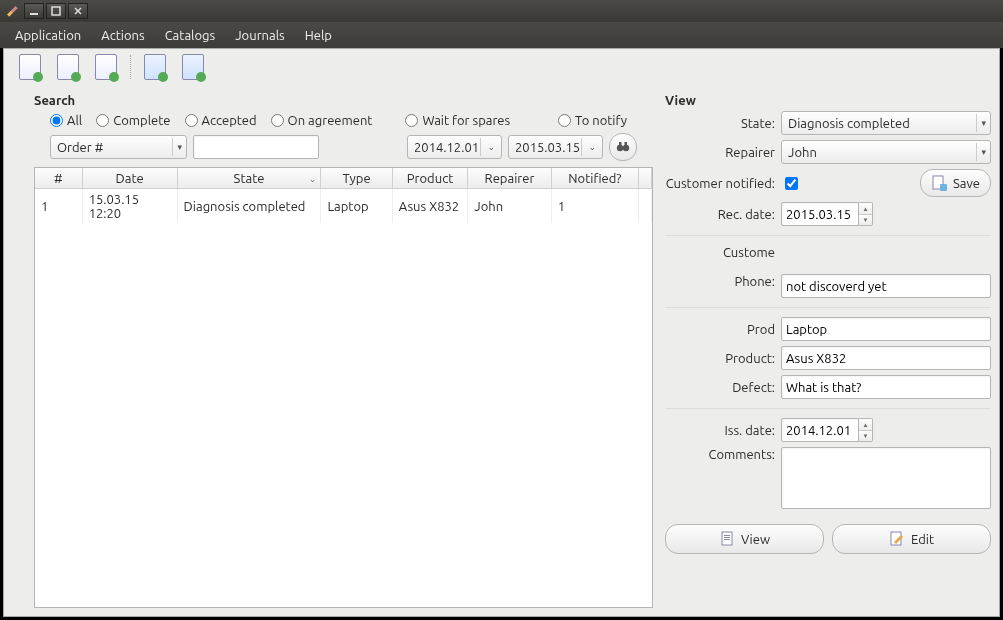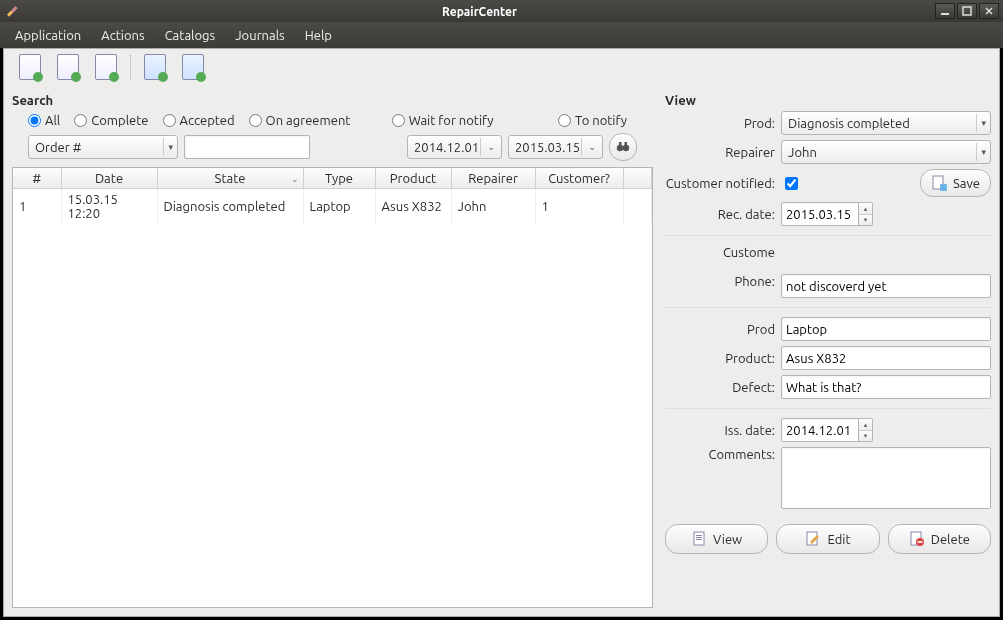--- a/index.html
+++ b/index.html
@@ -18,21 +18,21 @@
   
   .content { position:absolute; top:48px; left:3px; right:3px; bottom:3px; background:#ededeb; border:1px solid #aaa; }
   
   .toolbar { height:36px; display:flex; align-items:center; padding:4px 12px; gap:10px; }
   .toolbtn { width:28px; height:28px; display:flex; align-items:center; justify-content:center; }
   .toolsep { width:1px; height:24px; border-left:1px dotted #aaa; }
   .docicon { width:22px; height:26px; background:linear-gradient(#fff,#eef); border:1px solid #88a; border-radius:2px; position:relative; }
   .docicon::after { content:""; position:absolute; bottom:-3px; right:-3px; width:10px; height:10px; background:#5a5; border-radius:5px; }
   
   .main { display:flex; position:absolute; top:40px; left:0; right:0; bottom:0; }
-  .left { flex:1; padding:4px 8px 8px 8px; display:flex; flex-direction:column; min-width:0; }
+  .left { flex:1; padding:4px 8px 8px 8px; display:flex; flex-direction:column; min-width:0;margin-left:22px; }
   .right { width:338px; padding:4px 8px 8px 4px; display:flex; flex-direction:column; }
   .sectitle { font-weight:bold; font-size:13px; margin-bottom:4px; }
   
   .radiorow { display:flex; align-items:center; gap:4px; padding:2px 16px 6px 16px; flex-wrap:nowrap; }
   .radio { display:flex; align-items:center; gap:4px; margin-right:10px; white-space:nowrap; }
   .radio input { margin:0; }
   
   .filterrow { display:flex; align-items:center; gap:6px; padding:0 16px 6px 16px; }
   .combo { height:24px; background:linear-gradient(#fefefe,#ececec); border:1px solid #b5b5b5; border-radius:3px; display:flex; align-items:center; padding:0 4px 0 6px; font-size:13px; box-shadow:inset 0 1px 0 #fff; }
   .combo .arrow { margin-left:auto; font-size:9px; color:#555; border-left:1px solid #ccc; padding-left:4px; height:18px; display:flex; align-items:center; }
@@ -68,21 +68,20 @@
 
 <div class="window">
 
   <div class="titlebar">
     <span class="icon">
       <svg width="14" height="14" viewBox="0 0 14 14">
           <rect x="6" y="1" width="3" height="8" fill="#c88" transform="rotate(45 7 7)"></rect>
           <rect x="6" y="8" width="3" height="5" fill="#eb5" transform="rotate(45 7 7)"></rect>
         </svg>
     </span>
-    <span class="title">RepairCenter</span>
     <div class="winbtns">
       <div class="winbtn">
           <svg width="10" height="10">
             <rect x="1" y="7" width="8" height="2" fill="#ddd"></rect>
           </svg>
         </div>
       <div class="winbtn">
           <svg width="10" height="10">
             <rect x="1" y="1" width="8" height="8" fill="none" stroke="#ddd" stroke-width="1.5"></rect>
           </svg>
@@ -142,31 +141,31 @@
               <input type="radio" name="f" style="">
               <span>Accepted</span>
             </label>
           <label class="radio">
               <input type="radio" name="f" style="">
               <span>On agreement</span>
             </label>
           <span style="width:24px"></span>
           <label class="radio">
               <input type="radio" name="f" style="">
-              <span>Wait for notify</span>
+              <span>Wait for spares</span>
             </label>
           <span style="width:48px"></span>
           <label class="radio">
               <input type="radio" name="f" style="">
               <span>To notify</span>
             </label>
         </div>
 
         <div class="filterrow">
-          <div class="combo" style="width:150px">
+          <div class="combo" style="width:137px">
             <span>Order #</span>
             <span class="arrow">▾</span>
           </div>
           <input class="input" style="width: 126px;" value="">
           <div style="flex:1"></div>
           <div class="combo" style="width:95px;padding-right:0">
             <span>2014.12.01</span>
             <span class="arrow" style="padding:0 6px">⌄</span>
           </div>
           <div class="combo" style="width:95px;padding-right:0">
@@ -189,21 +188,21 @@
         <div class="tablewrap">
           <table>
             <thead>
                 <tr>
               <th style="width:48px">#</th>
               <th style="width:96px">Date</th>
               <th style="width:146px"><span>State</span><span class="sort">⌄</span></th>
               <th style="width:72px">Type</th>
               <th style="width:76px">Product</th>
               <th style="width:84px">Repairer</th>
-              <th style="width:88px">Customer?</th>
+              <th style="width:88px">Notified?</th>
               <th></th>
             </tr>
               </thead>
             <tbody>
               <tr>
                 <td>1</td>
                 <td>15.03.15 12:20</td>
                 <td>Diagnosis completed</td>
                 <td>Laptop</td>
                 <td>Asus X832</td>
@@ -213,21 +212,21 @@
               </tr>
             </tbody>
           </table>
         </div>
       </div>
 
       <div class="right">
         <div class="sectitle">View</div>
         <div class="form">
           <div class="frow">
-            <div class="flabel">Prod:</div>
+            <div class="flabel">State:</div>
             <div class="fval">
                 <div class="combo" style="flex:1">
                   <span>Diagnosis completed</span>
                   <span class="arrow">▾</span>
                 </div>
               </div>
           </div>
           <div class="frow">
             <div class="flabel">Repairer</div>
             <div class="fval">
@@ -329,28 +328,18 @@
             </div>
             <div class="btn">
               <span class="bicon">
                   <svg width="16" height="16">
                     <rect x="2" y="1" width="10" height="13" fill="#fff" stroke="#88a"></rect>
                     <path d="M7 13 L14 6 L12 4 L5 11 Z" fill="#e8a54a"></path>
                   </svg>
                 </span>
               <span>Edit</span>
             </div>
-            <div class="btn">
-              <span class="bicon">
-                  <svg width="16" height="16">
-                    <rect x="2" y="1" width="10" height="13" fill="#fff" stroke="#88a"></rect>
-                    <circle cx="11" cy="11" r="4" fill="#d44"></circle>
-                    <rect x="8.5" y="10.2" width="5" height="1.6" fill="#fff"></rect>
-                  </svg>
-                </span>
-              <span>Delete</span>
-            </div>
           </div>
         </div>
       </div>
     </div>
   </div>
 </div>
 
 </body></html>

